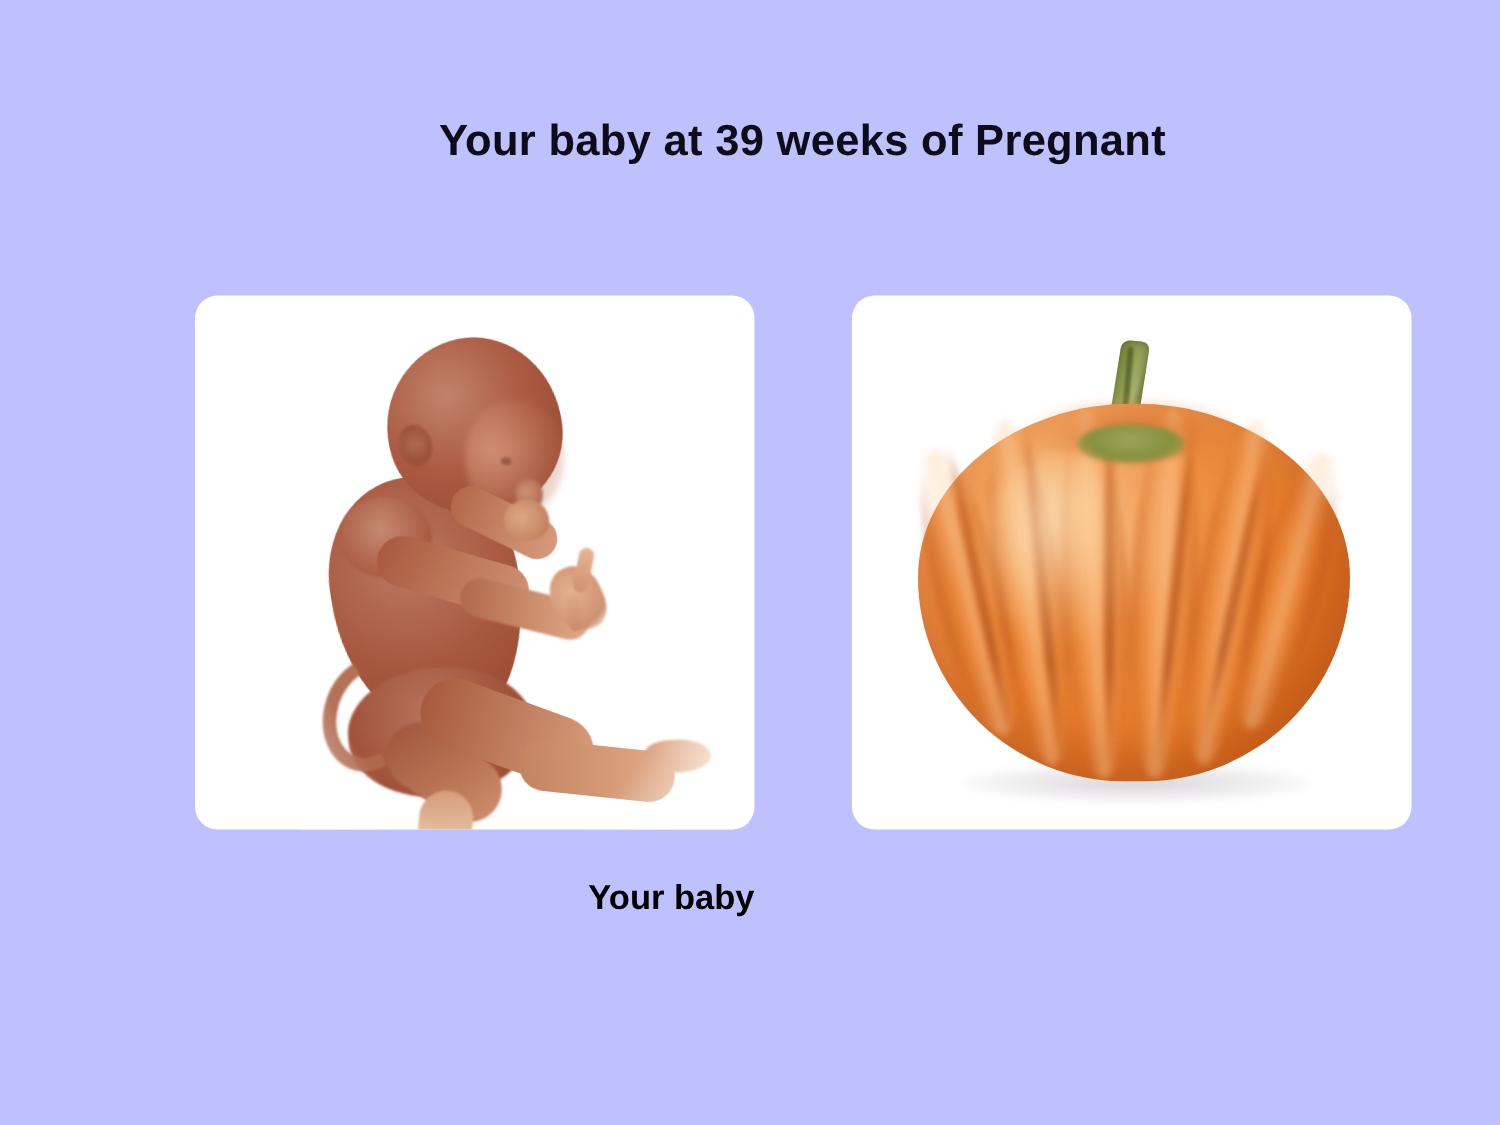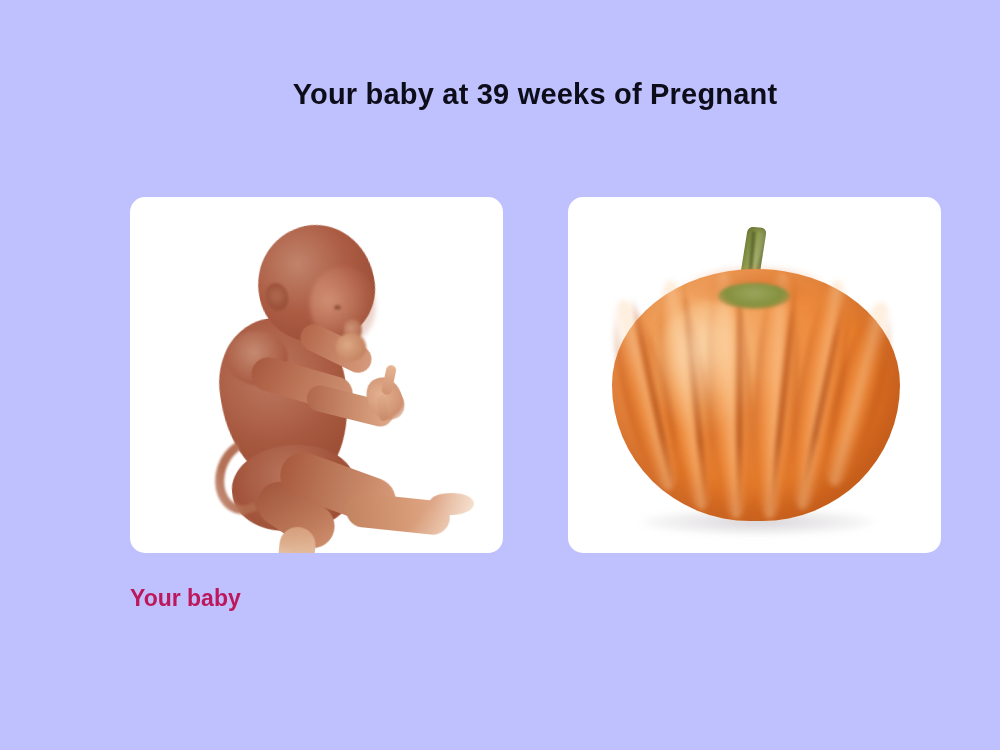--- a/index.html
+++ b/index.html
@@ -54,24 +54,24 @@
     width: 373px;
     height: 356px;
     background: #ffffff;
     border-radius: 15px;
     position: relative;
     overflow: hidden;
   }
 
   .caption {
     margin-top: 32px;
-    text-align: left;
+    text-align: right;
     font-size: 23px;
     font-weight: bold;
-    color: #be185d;
+    color: #000000;
   }
 
   
   .fetus-stage {
     position: absolute;
     inset: 0;
   }
   .fz { position: absolute; }
 
   .fetus-head {

